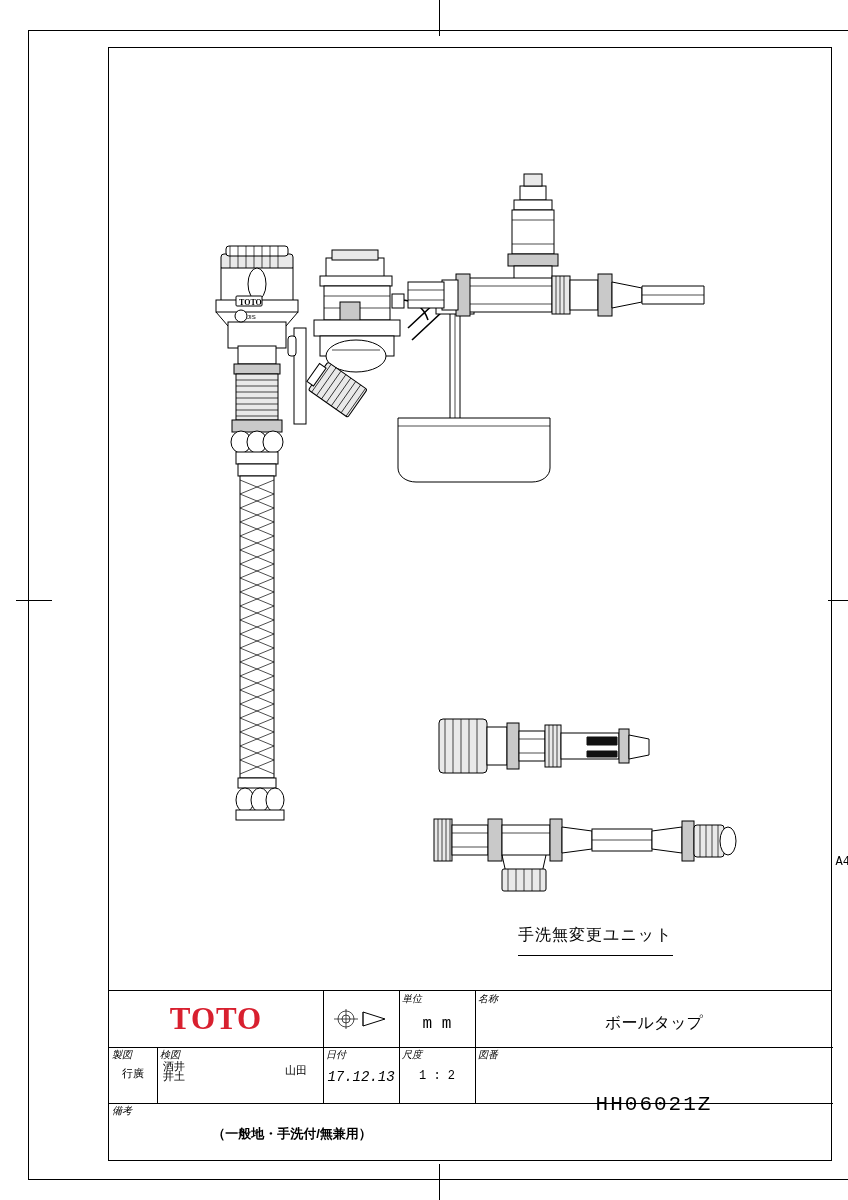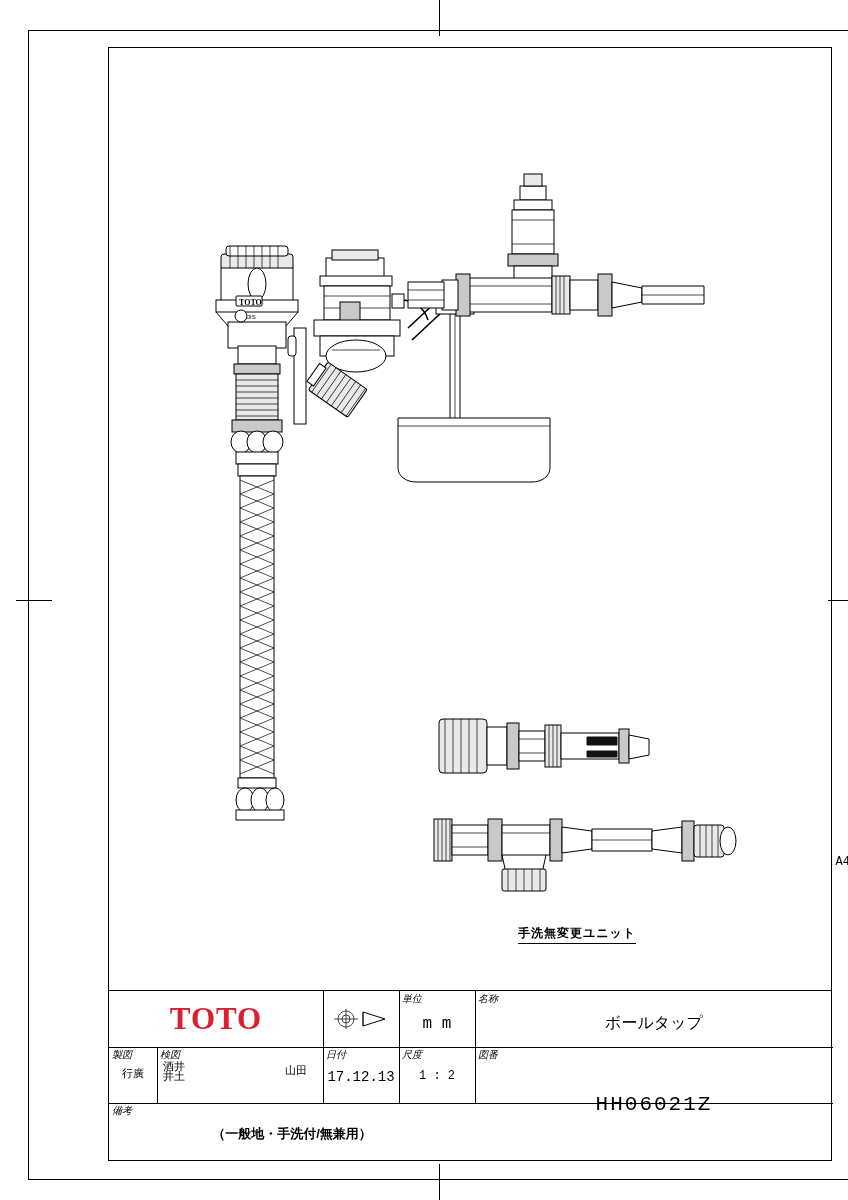--- a/index.html
+++ b/index.html
@@ -18,21 +18,21 @@
   
   .titleblock{position:absolute;left:92px;top:990px;width:724px;height:171px;border:1px solid #000;box-sizing:border-box;}
   .tb-line{position:absolute;background:#000;}
   .tb-cell{position:absolute;box-sizing:border-box;}
   .tb-label{font-size:10px;line-height:12px;padding:2px 3px;font-style:italic;}
   .tb-val{font-size:16px;text-align:center;}
 
   .toto{font-family:"Liberation Serif",serif;font-weight:bold;font-size:31px;letter-spacing:1px;color:#d8202f;}
   .mono{font-family:"Liberation Mono",monospace;}
 
-  .caption{position:absolute;font-size:12px;letter-spacing:1px;border-bottom:1px solid #000;padding-bottom:1px;font-weight:bold;}
+  .caption{position:absolute;font-size:16px;letter-spacing:1px;border-bottom:1px solid #000;padding-bottom:9px;}
   .a4{position:absolute;right:14px;bottom:6px;font-size:12px;font-family:"Liberation Mono",monospace;text-align:center;}
 
   svg{display:block;}
   .ln{stroke:#000;fill:none;stroke-width:1;}
   .ln2{stroke:#000;fill:none;stroke-width:1.6;}
   .thin{stroke:#000;fill:none;stroke-width:0.7;}
   .fillw{fill:#ffffff;stroke:#000;stroke-width:1;}
   .fillg{fill:#e9e9e9;stroke:#000;stroke-width:1;}
   .filld{fill:#c9c9c9;stroke:#000;stroke-width:1;}
   .fillk{fill:#111;stroke:#111;stroke-width:1;}
@@ -248,21 +248,21 @@
       <div class="tb-label">検図</div>
       <div style="position:relative;height:36px;">
         <span style="position:absolute;left:6px;top:-4px;font-size:11px;">酒井</span>
         <span style="position:absolute;left:6px;top:6px;font-size:11px;">井土</span>
         <span style="position:absolute;left:128px;top:0px;font-size:11px;">山田</span>
       </div>
     </div>
 
     <div class="tb-cell" style="left:214px;top:56px;width:76px;height:56px;">
       <div class="tb-label">日付</div>
-      <div class="tb-val mono" style="margin-top:6px;font-size:14px;">17.12.13</div>
+      <div class="tb-val mono" style="margin-top:6px;font-size:14px;font-style:italic;">17.12.13</div>
     </div>
 
     <div class="tb-cell" style="left:290px;top:56px;width:76px;height:56px;">
       <div class="tb-label">尺度</div>
       <div class="tb-val mono" style="margin-top:6px;font-size:12px;">1 : 2</div>
     </div>
 
     <div class="tb-cell" style="left:366px;top:56px;width:358px;height:114px;">
       <div class="tb-label">図番</div>
       <div class="mono" style="text-align:center;font-size:21px;letter-spacing:2px;margin-top:30px;">HH06021Z</div>

